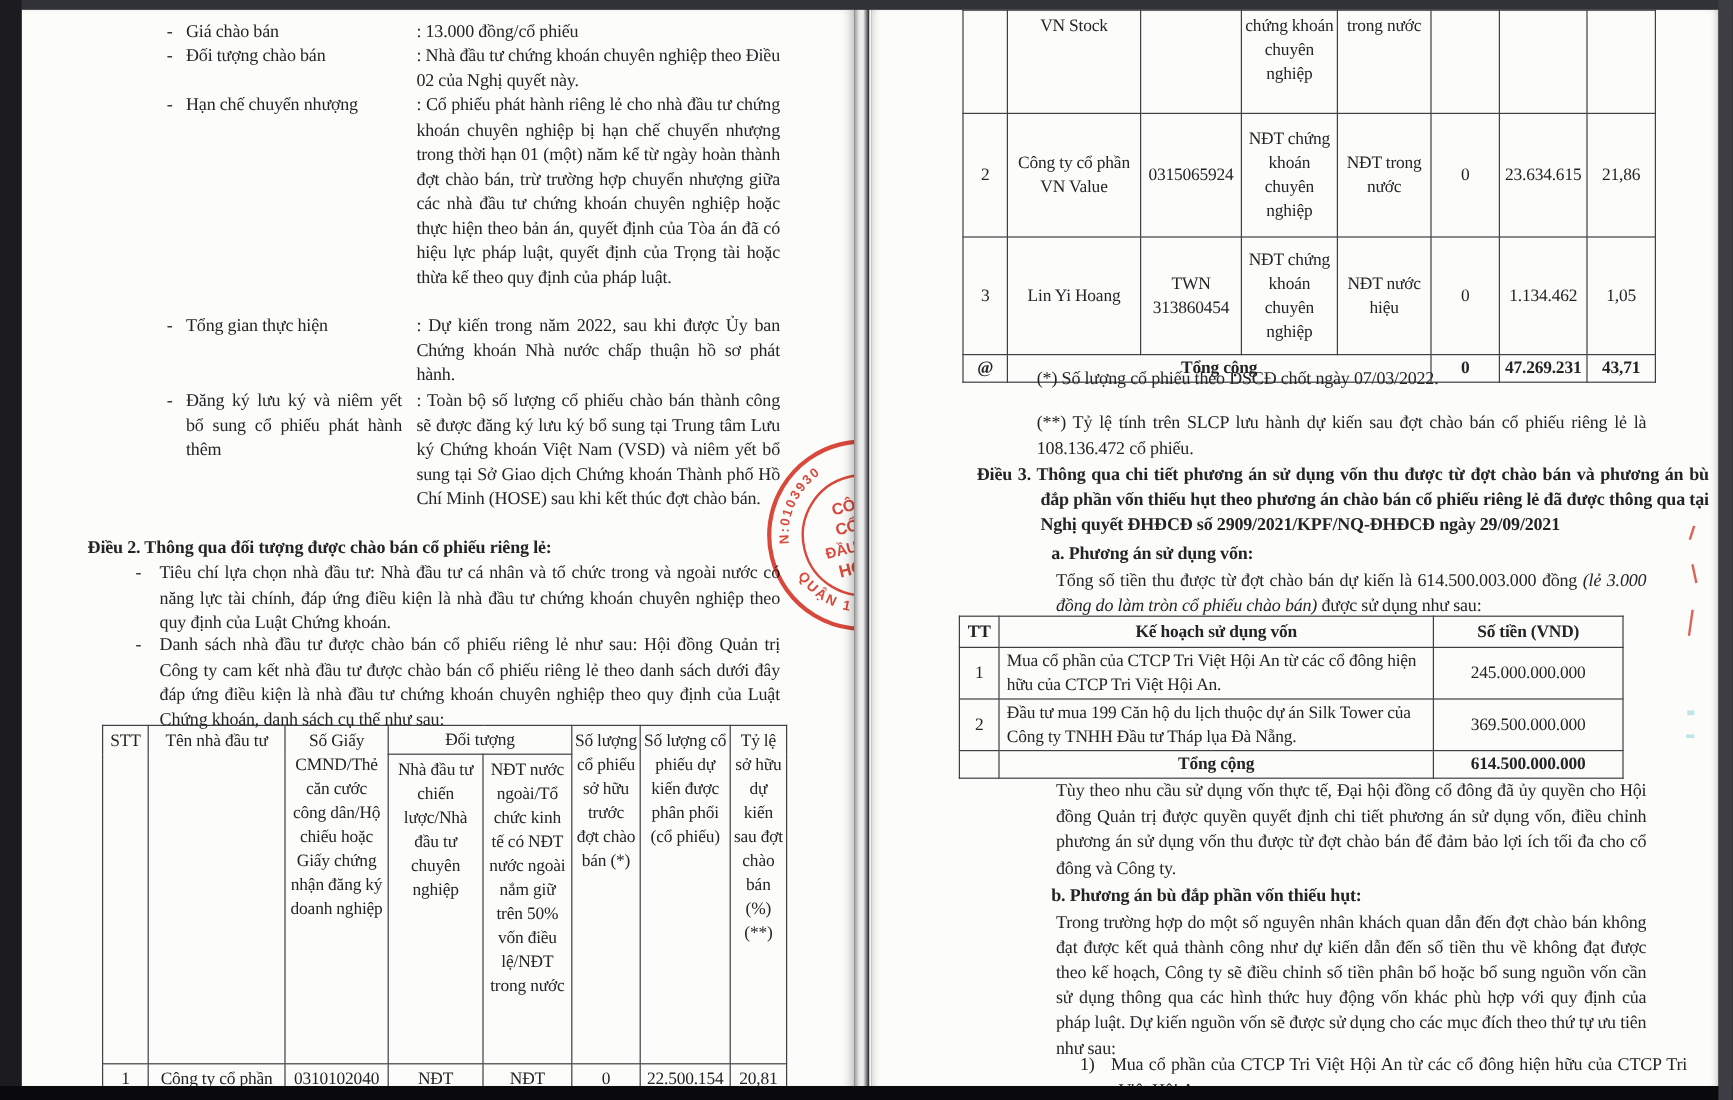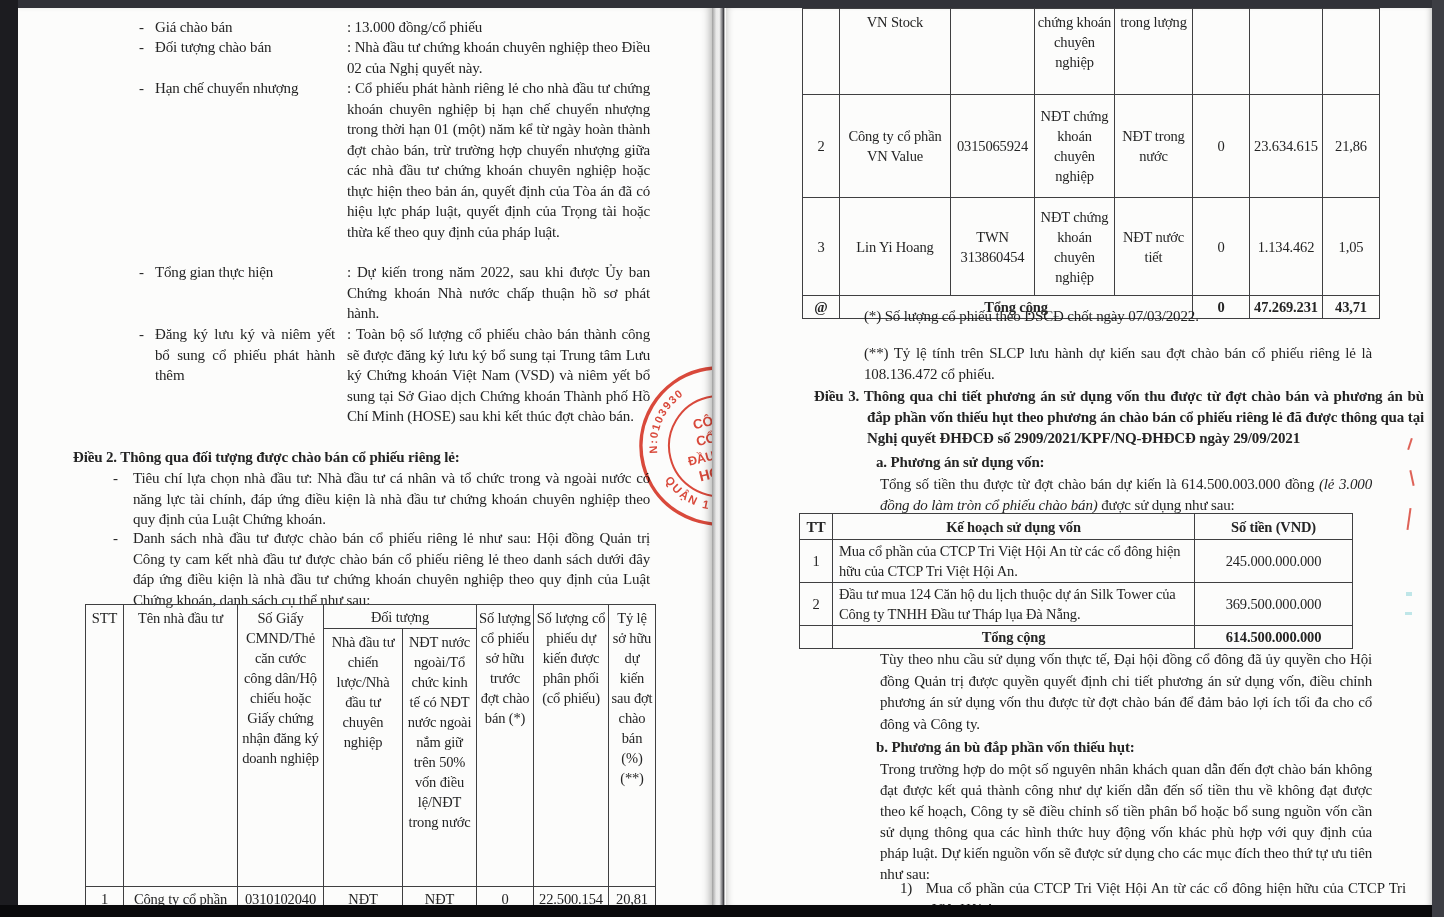--- a/index.html
+++ b/index.html
@@ -171,41 +171,41 @@
           <col style="width:57px">
           <col style="width:73px">
           <col style="width:57px">
       </colgroup>
       <tbody>
           <tr style="height:86px">
         <td></td>
         <td class="vt">VN Stock</td>
         <td></td>
         <td class="vt">chứng khoán chuyên nghiệp</td>
-        <td class="vt">trong lượng</td>
+        <td class="vt">trong nước</td>
         <td></td>
         <td></td>
         <td></td>
       </tr>
       <tr style="height:103px">
         <td>2</td>
         <td>Công ty cổ phần VN Value</td>
         <td>0315065924</td>
         <td>NĐT chứng khoán chuyên nghiệp</td>
         <td>NĐT trong nước</td>
         <td>0</td>
         <td>23.634.615</td>
         <td>21,86</td>
       </tr>
       <tr style="height:98px">
         <td>3</td>
         <td>Lin Yi Hoang</td>
         <td>TWN 313860454</td>
         <td>NĐT chứng khoán chuyên nghiệp</td>
-        <td>NĐT nước tiết</td>
+        <td>NĐT nước hiệu</td>
         <td>0</td>
         <td>1.134.462</td>
         <td>1,05</td>
       </tr>
       <tr style="height:22px" class="bold">
         <td>@</td>
         <td colspan="4">Tổng cộng</td>
         <td>0</td>
         <td>47.269.231</td>
         <td>43,71</td>
@@ -236,21 +236,21 @@
         <td>Kế hoạch sử dụng vốn</td>
         <td>Số tiền (VND)</td>
       </tr>
       <tr style="height:42px">
         <td>1</td>
         <td class="left just">Mua cổ phần của CTCP Tri Việt Hội An từ các cổ đông hiện hữu của CTCP Tri Việt Hội An.</td>
         <td>245.000.000.000</td>
       </tr>
       <tr style="height:42px">
         <td>2</td>
-        <td class="left just">Đầu tư mua 124 Căn hộ du lịch thuộc dự án Silk Tower của Công ty TNHH Đầu tư Tháp lụa Đà Nẵng.</td>
+        <td class="left just">Đầu tư mua 199 Căn hộ du lịch thuộc dự án Silk Tower của Công ty TNHH Đầu tư Tháp lụa Đà Nẵng.</td>
         <td>369.500.000.000</td>
       </tr>
       <tr style="height:22px" class="bold">
         <td></td>
         <td>Tổng cộng</td>
         <td>614.500.000.000</td>
       </tr>
     </tbody>
       </table>
 

